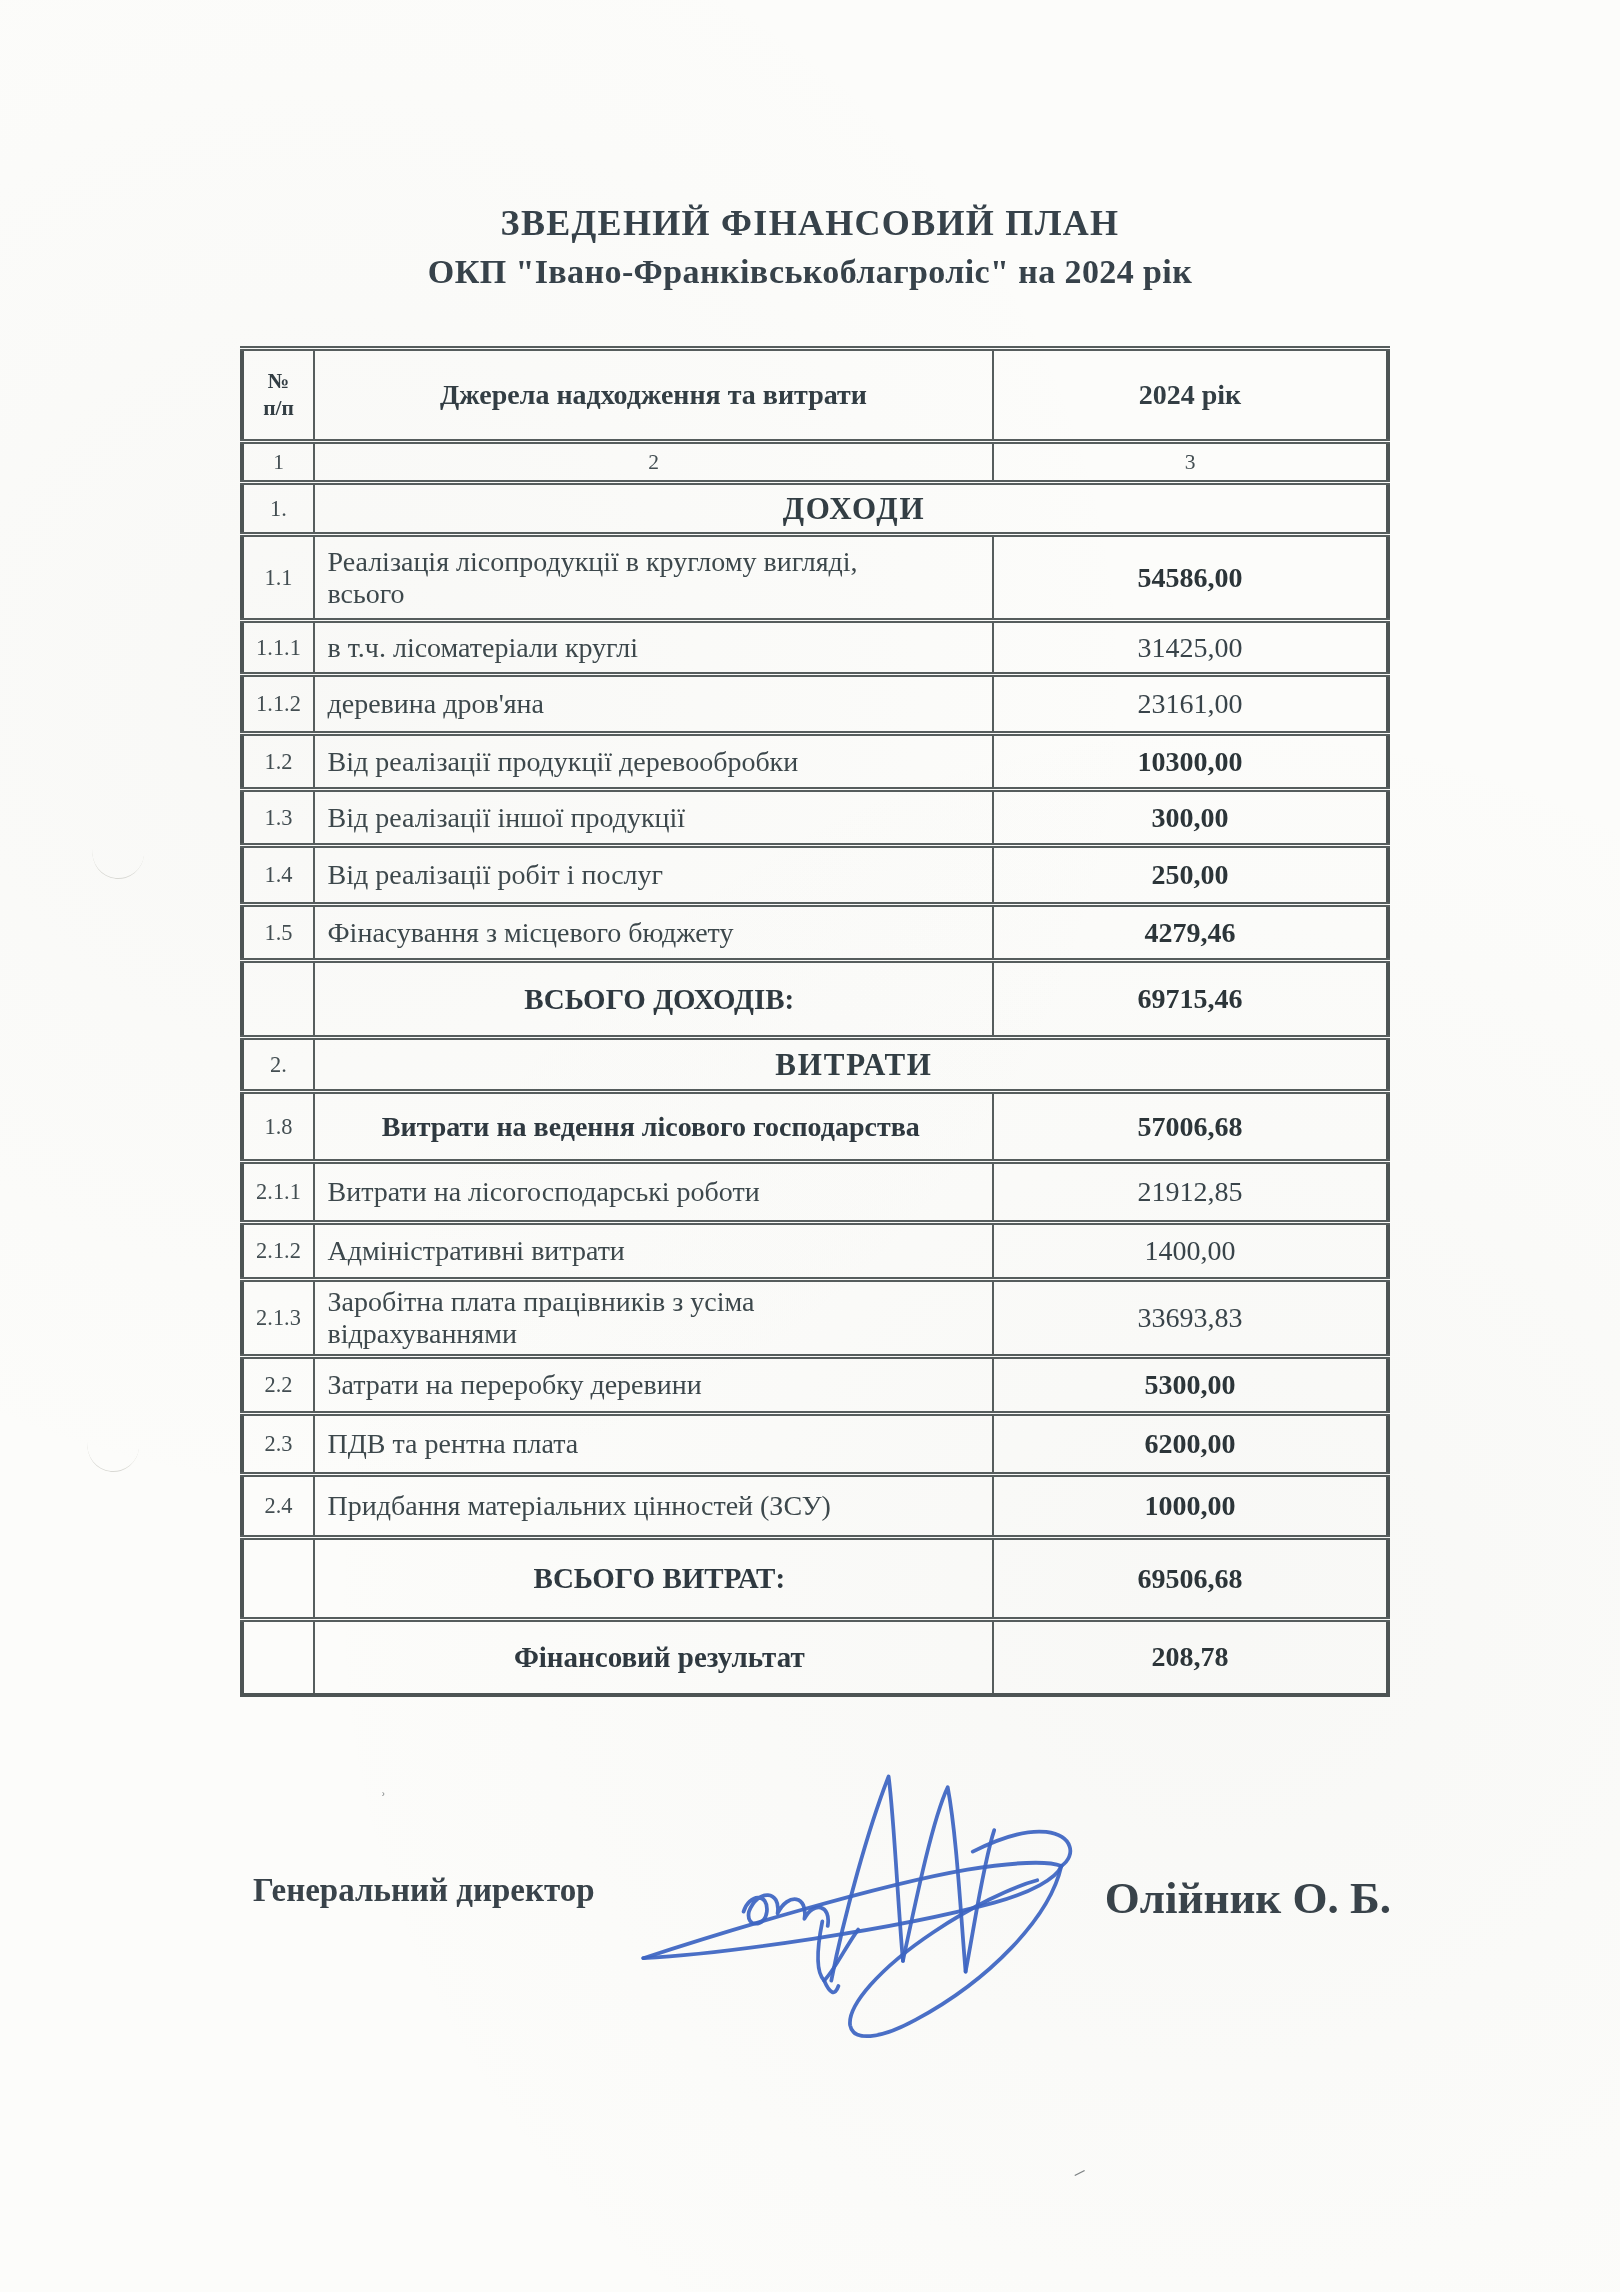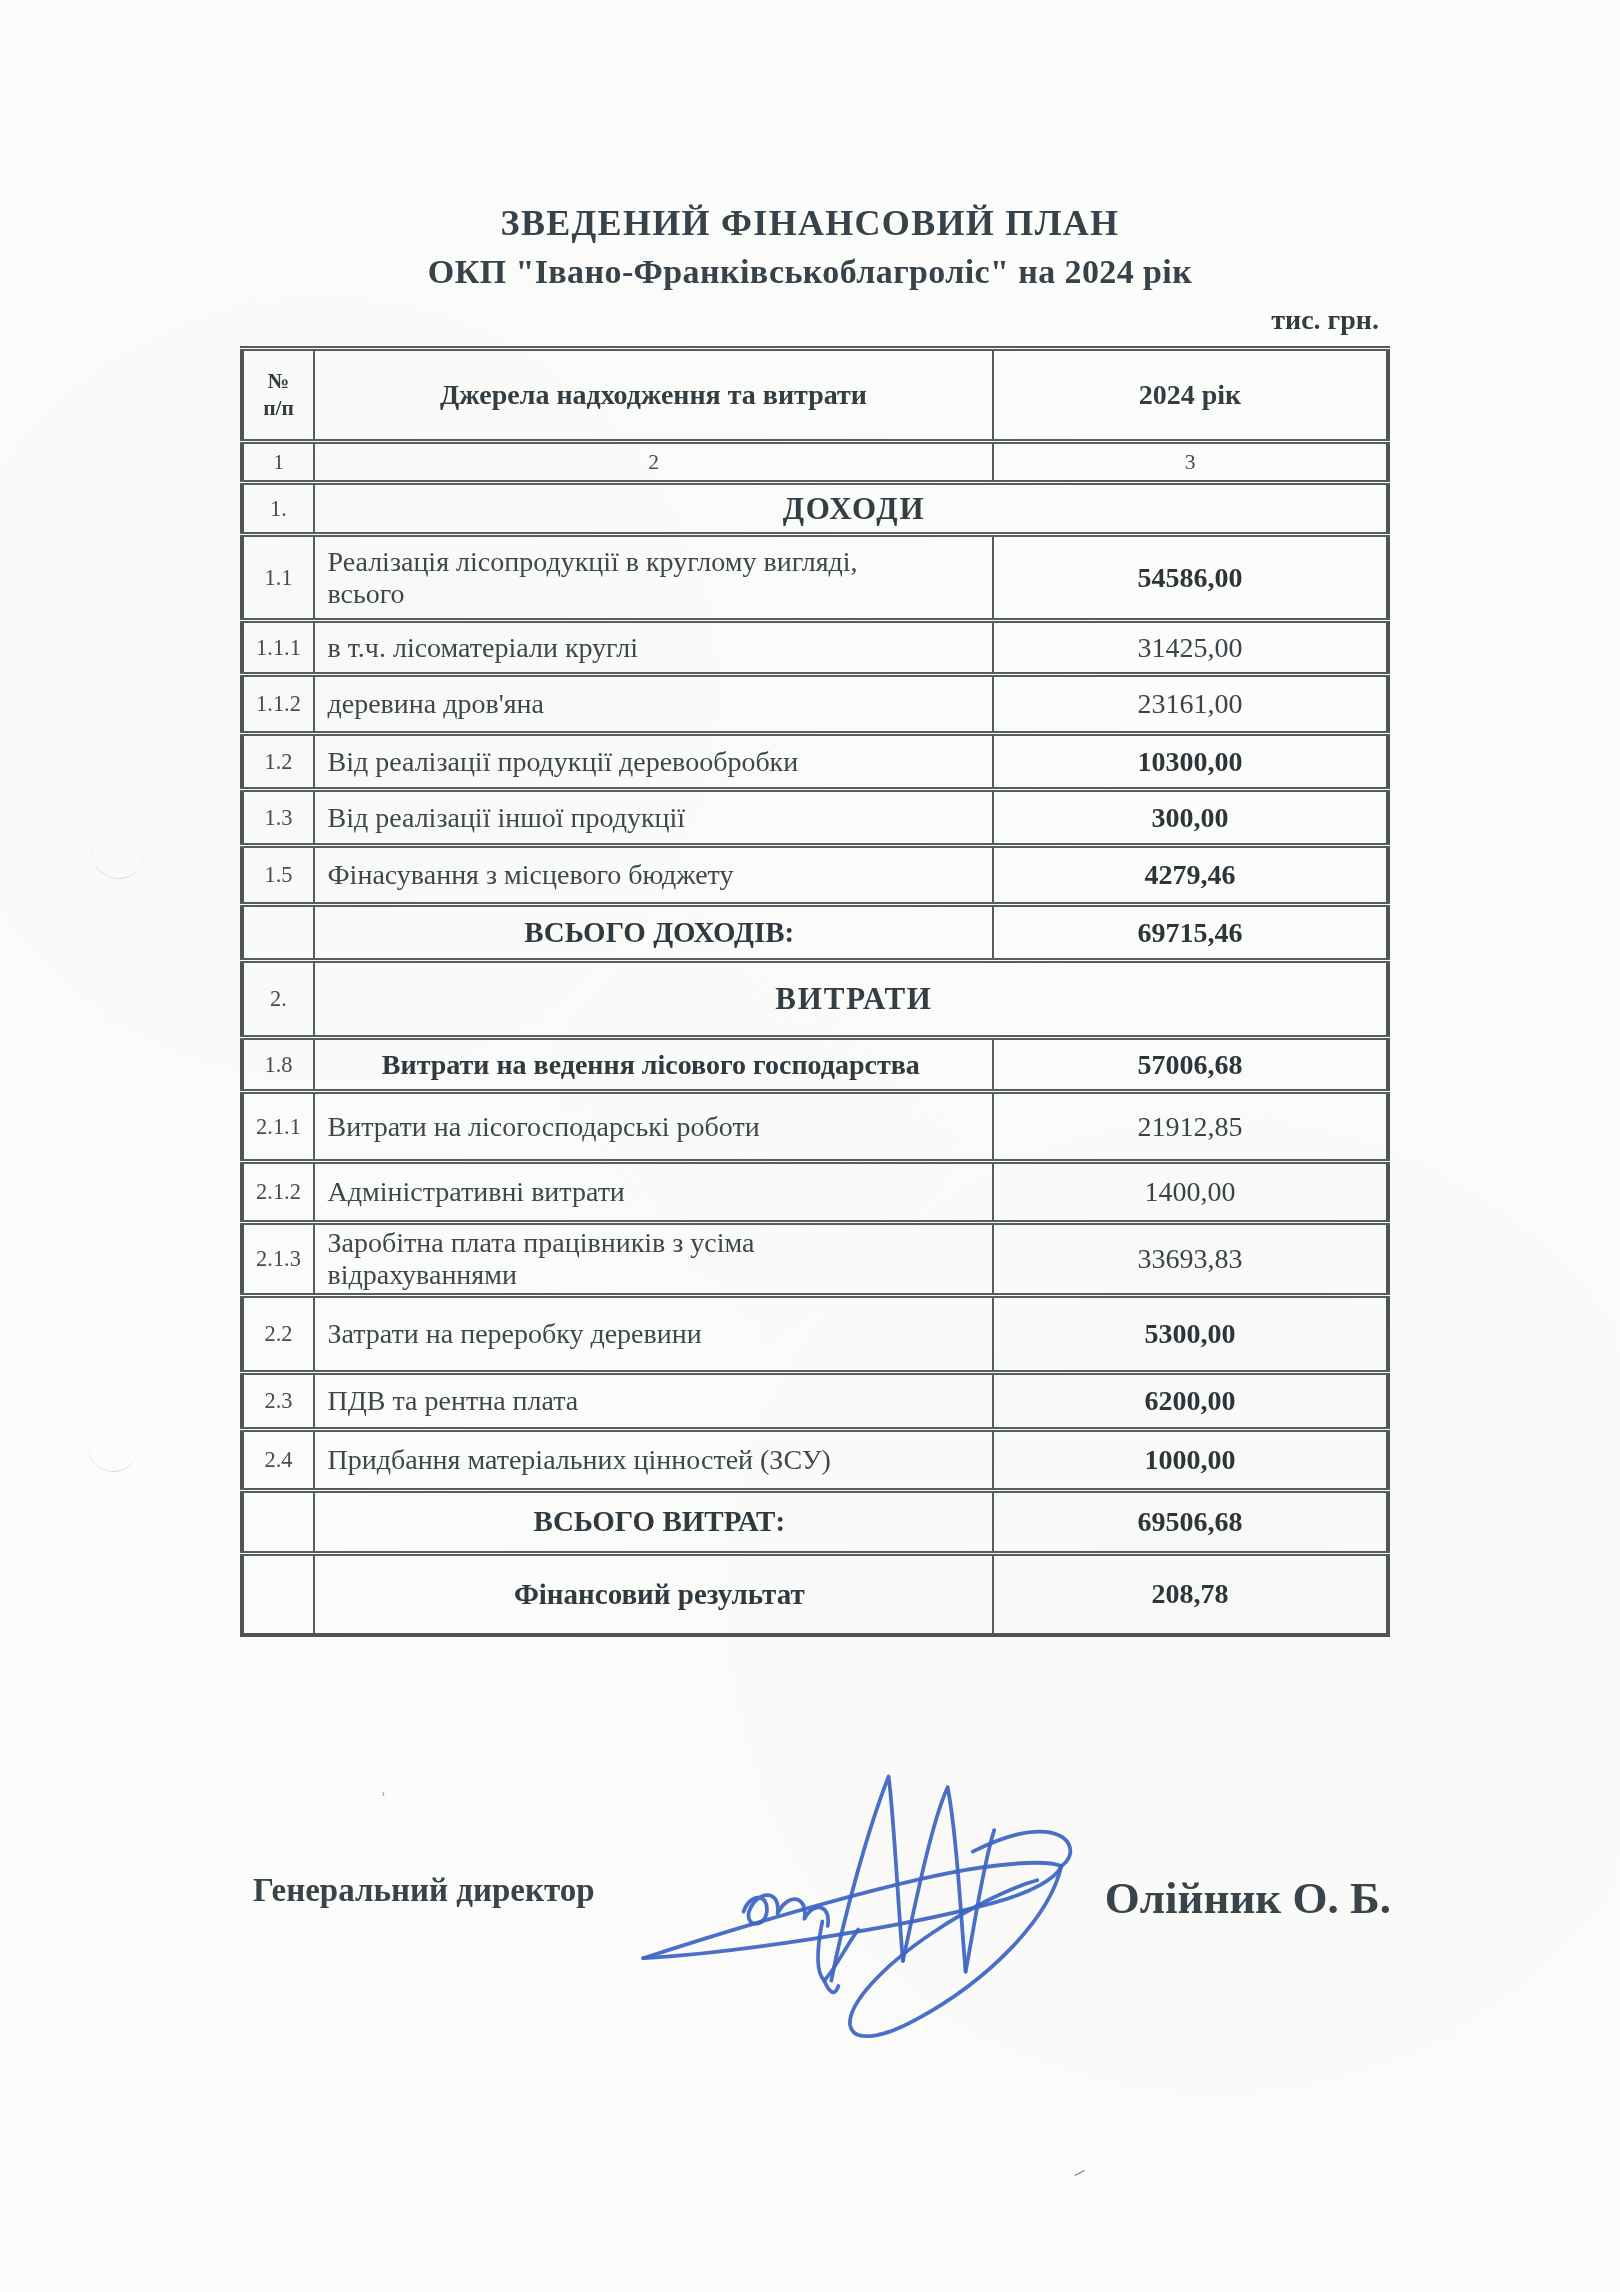--- a/index.html
+++ b/index.html
@@ -103,21 +103,20 @@
 </head>
 <body>
 
 <div class="page">
 
   <div class="hole-punch hp1"></div>
   <div class="hole-punch hp2"></div>
 
   <h1 class="doc-title">ЗВЕДЕНИЙ ФІНАНСОВИЙ ПЛАН</h1>
   <h2 class="doc-subtitle">ОКП "Івано-Франківськоблагроліс" на 2024 рік</h2>
-  <div class="unit-note">тис. грн.</div>
 
   <table class="plan-table">
     <colgroup>
         <col class="c1">
         <col class="c2">
         <col class="c3">
       </colgroup>
     <thead>
       <tr class="head-row">
         <th class="hnum">
@@ -158,20 +157,25 @@
           <td class="cell-num">1.2</td>
           <td class="cell-label">Від реалізації продукції деревообробки</td>
           <td class="cell-value">10300,00</td>
         </tr>
         <tr class="kind-item vbold">
           <td class="cell-num">1.3</td>
           <td class="cell-label">Від реалізації іншої продукції</td>
           <td class="cell-value">300,00</td>
         </tr>
         <tr class="kind-item vbold">
+          <td class="cell-num">1.4</td>
+          <td class="cell-label">Від реалізації робіт і послуг</td>
+          <td class="cell-value">250,00</td>
+        </tr>
+        <tr class="kind-item vbold">
           <td class="cell-num">1.5</td>
           <td class="cell-label">Фінасування з місцевого бюджету</td>
           <td class="cell-value">4279,46</td>
         </tr>
         <tr class="kind-total">
           <td class="cell-num"></td>
           <td class="cell-label">ВСЬОГО ДОХОДІВ:</td>
           <td class="cell-value">69715,46</td>
         </tr>
         <tr class="kind-section">

